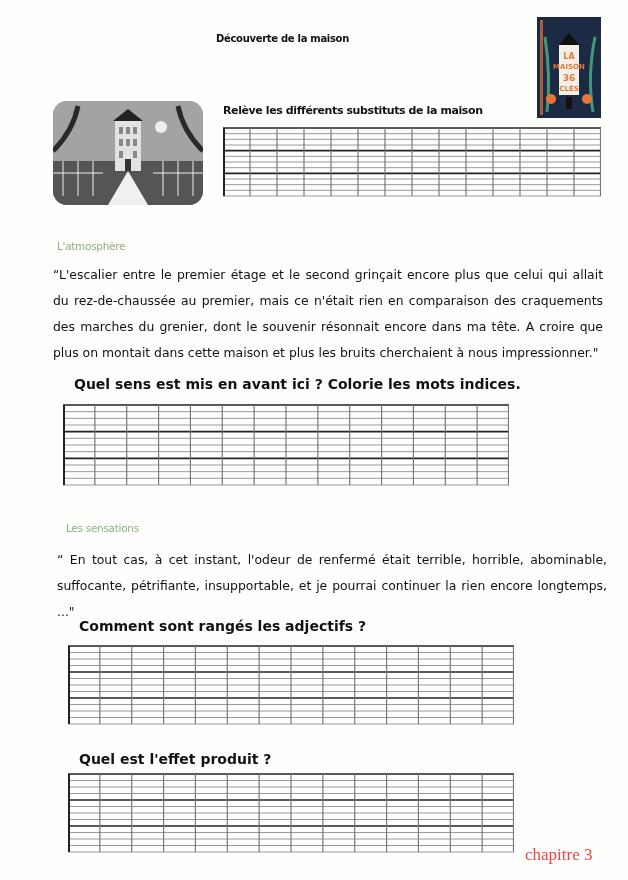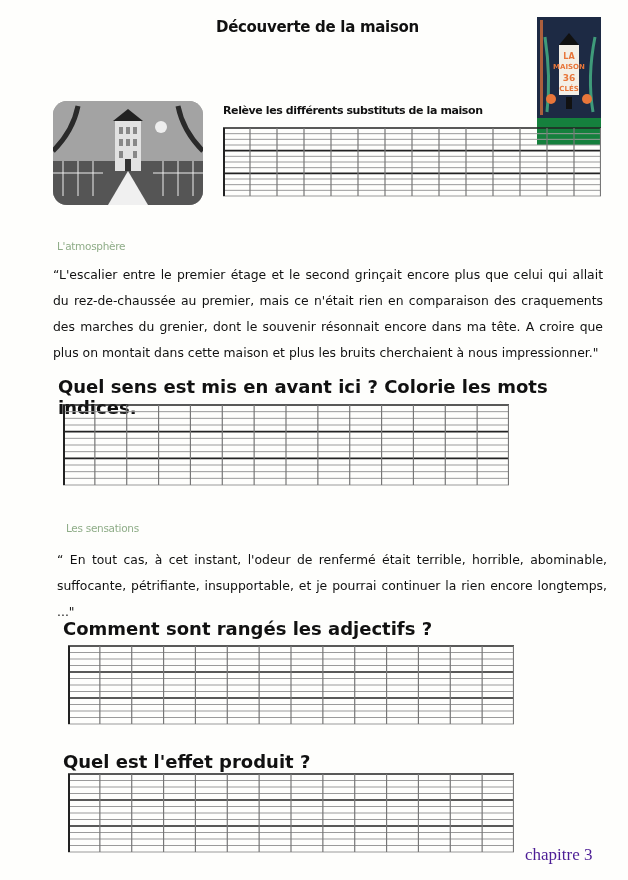--- a/index.html
+++ b/index.html
@@ -1,27 +1,27 @@
 <!DOCTYPE html>
 <html><head>
 <meta charset="utf-8">
 <style>
   html, body { margin:0; padding:0; }
   body { width:628px; height:880px; background:#fefefc; position:relative; overflow:hidden;
          font-family:"DejaVu Sans", sans-serif; color:#111; }
   .abs { position:absolute; }
-  .title { left:216px; top:18px; font-size:15px; font-weight:bold; letter-spacing:-0.3px; }
-  .cover { left:537px; top:17px; width:64px; height:128px; background:#15803d; overflow:hidden; }
+  .title { left:216px; top:33px; font-size:10px; font-weight:bold; letter-spacing:-0.3px; }
+  .cover { left:537px; top:17px; width:64px; height:101px; background:#c4b5fd; overflow:hidden; }
   .illus { left:53px; top:101px; width:150px; height:104px; background:#9a9a9a; border-radius:14px; overflow:hidden; }
   .sub1 { left:223px; top:104px; font-size:11px; font-weight:bold; letter-spacing:-0.4px; }
   .section { font-size:10.5px; font-weight:normal; color:#8fad88; letter-spacing:-0.3px; }
   .quote { font-size:12.4px; font-weight:normal; line-height:26px; text-align:justify; text-align-last:left; }
-  .question { font-size:18px; font-weight:bold; }
+  .question { font-size:14px; font-weight:bold;margin-left:16px; }
   .lines { position:absolute; }
-  .chapter { left:525px; top:845px; font-family:"Liberation Serif", serif; font-size:17px; color:#4c1d95; }
+  .chapter { left:525px; top:845px; font-family:"Liberation Serif", serif; font-size:17px; color:#ef4444; }
 </style>
 </head>
 <body>
 
 <div class="abs title">Découverte de la maison</div>
 
 <div class="abs cover">
   <svg width="64" height="101" viewBox="0 0 64 101">
     <rect x="0" y="0" width="64" height="101" fill="#1d2a44"></rect>
     <rect x="3" y="3" width="3" height="95" fill="#e8763a" opacity="0.7"></rect>

